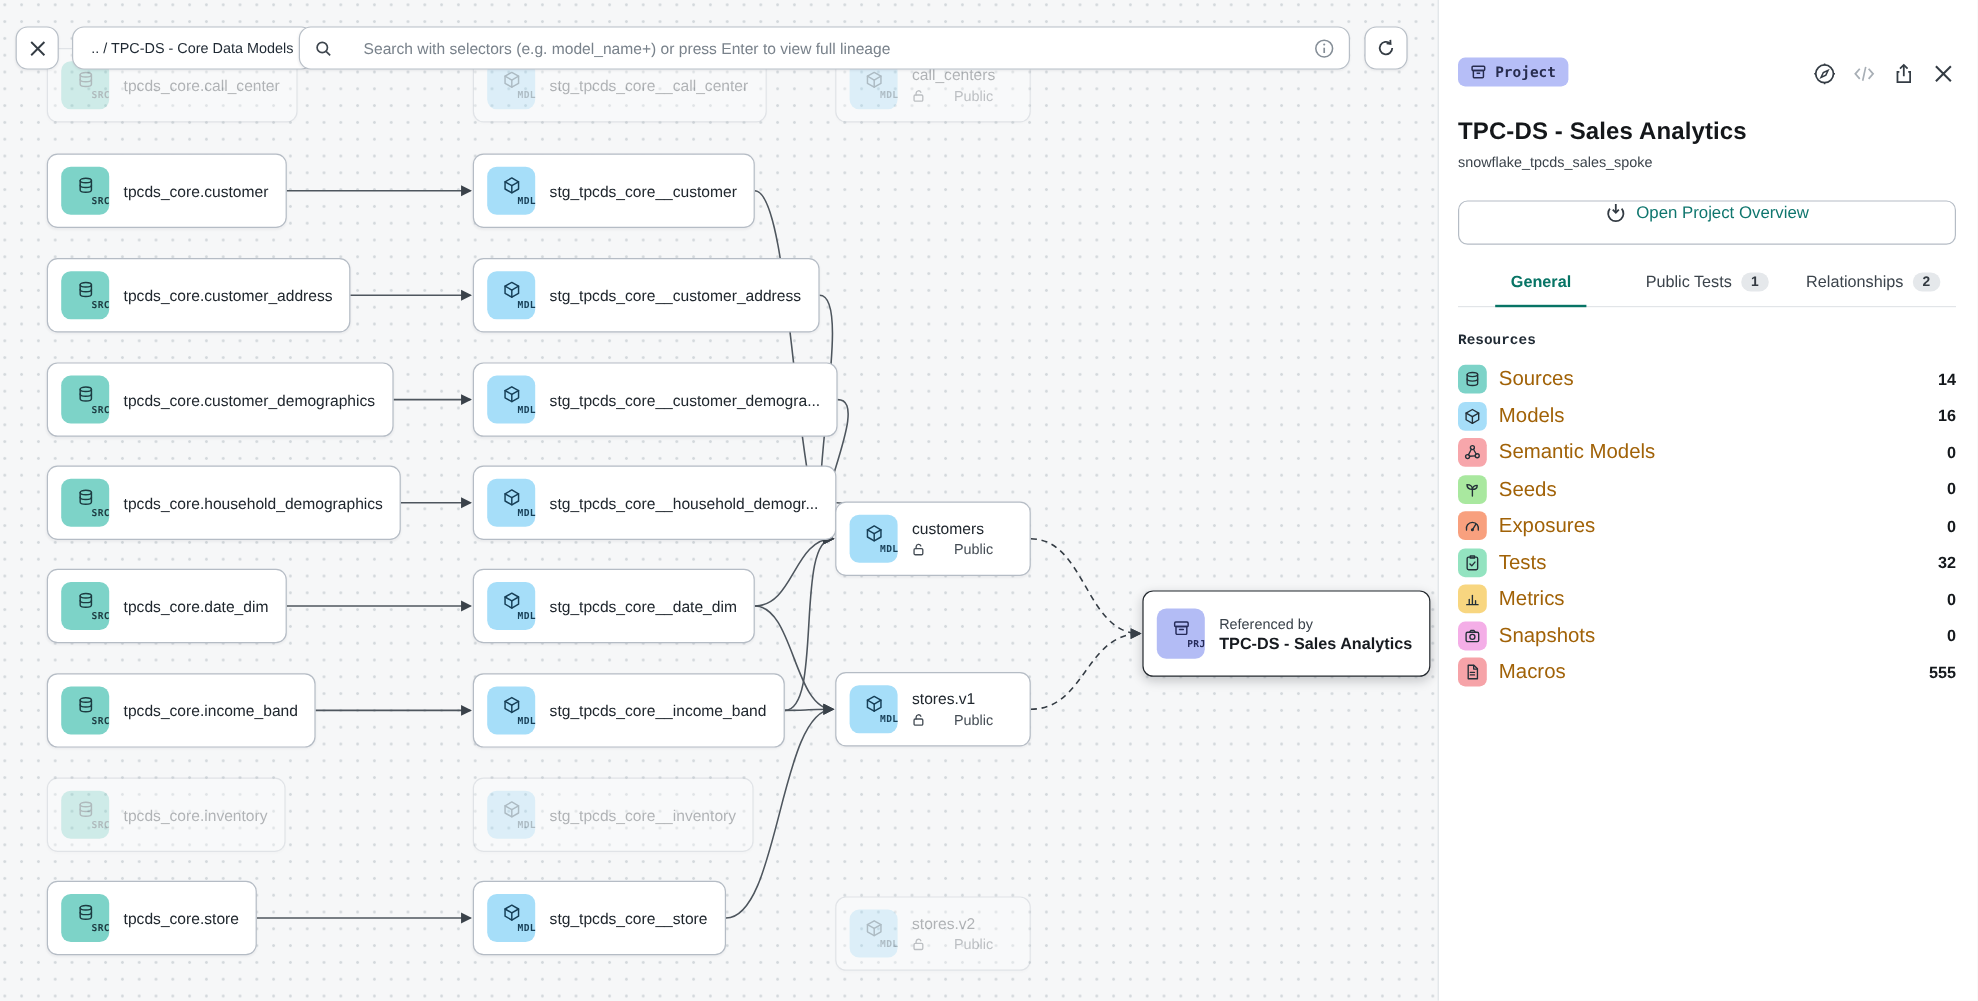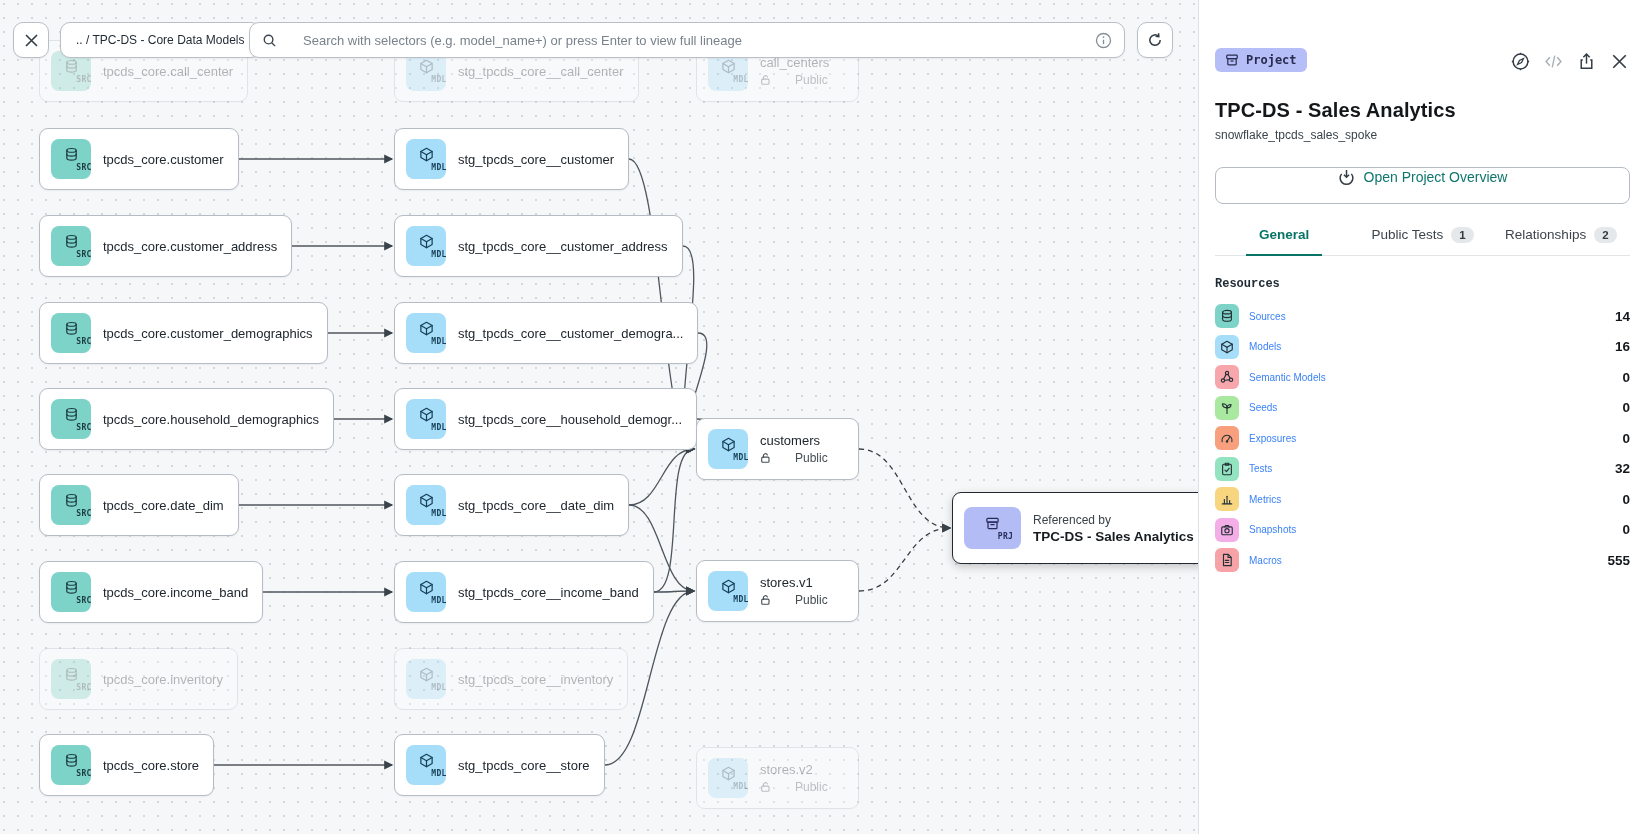--- a/index.html
+++ b/index.html
@@ -17,21 +17,21 @@
 
   
   .node{position:absolute;height:62px;box-sizing:border-box;background:#fff;
     border:1px solid #b5bcc5;border-radius:9px;display:flex;align-items:center;
     gap:12px;padding:0 14px 0 11px;white-space:nowrap;
     box-shadow:0 1px 2px rgba(16,24,32,.05);} 
   .node.faded{opacity:.32;}
   .node.prj{height:72px;border:1.6px solid #23282e;box-shadow:0 3px 9px rgba(16,24,32,.22);}
   .badge{width:40px;height:40px;border-radius:8px;flex:0 0 auto;display:flex;
     flex-direction:column;align-items:center;justify-content:center;gap:1px;}
-  .node.prj .badge{width:57px;height:42px;}
+  .node.prj .badge{width:40px;height:42px;}
   .badge svg{display:block;}
   .badge .badge-label{font:700 8px "DejaVu Sans Mono",monospace;letter-spacing:.3px;margin-left:26px;}
   .badge.src{background:#7dd3c8;color:#1d3b41;}
   .badge.mdl{background:#a6def9;color:#173f57;}
   .badge.prj{background:#b3bcf5;color:#262b59;}
   .node-text{display:flex;flex-direction:column;justify-content:center;}
   .node .label{font-size:13px;color:#20272e;}
   .node.prj .pre{font-size:12px;color:#3a424a;margin-bottom:2px;}
   .node.prj .label{font-size:13.5px;font-weight:700;color:#171b20;}
   .node .public{display:flex;align-items:center;gap:23px;font-size:12px;color:#454d55;margin-top:3px;}
@@ -68,21 +68,21 @@
   .tab{flex:1;display:flex;justify-content:center;cursor:pointer;}
   .tab-inner{display:flex;align-items:flex-start;gap:8px;padding:0 13px 11px;font-size:13.5px;
     color:#3c444c;border-bottom:2.5px solid transparent;margin-bottom:-1px;}
   .tab.active .tab-inner{color:#077465;font-weight:700;border-bottom-color:#077465;}
   .tab-count{background:#e5e8eb;border-radius:10px;padding:2px 8px;font-size:11.5px;color:#333a41;font-weight:600;}
   #resources-heading{margin-top:21px;font-size:12px;font-weight:700;color:#1f2933;font-family:Liberation Mono, monospace;}
   #resource-list{margin-top:10px;}
   .res-row{display:flex;align-items:center;height:30.5px;gap:10px;}
   .res-icon{width:24px;height:24px;border-radius:6px;display:flex;align-items:center;justify-content:center;color:#243038;flex:0 0 auto;}
   .res-icon svg{display:block;}
-  .res-label{font-size:10px;color:#3b82f6;flex:1;}
+  .res-label{font-size:17px;color:#a16207;flex:1;}
   .res-count{font-size:13.5px;font-weight:700;color:#14181c;}
 </style>
 </head>
 <body>
 
 <div id="canvas">
   <svg id="edges" width="1648" height="834">
     <defs>
       <marker id="arrowhead" markerWidth="9" markerHeight="9" refX="7" refY="4.5" orient="auto">
         <path d="M1 1 L8 4.5 L1 8 Z" fill="#3a424a"></path>

